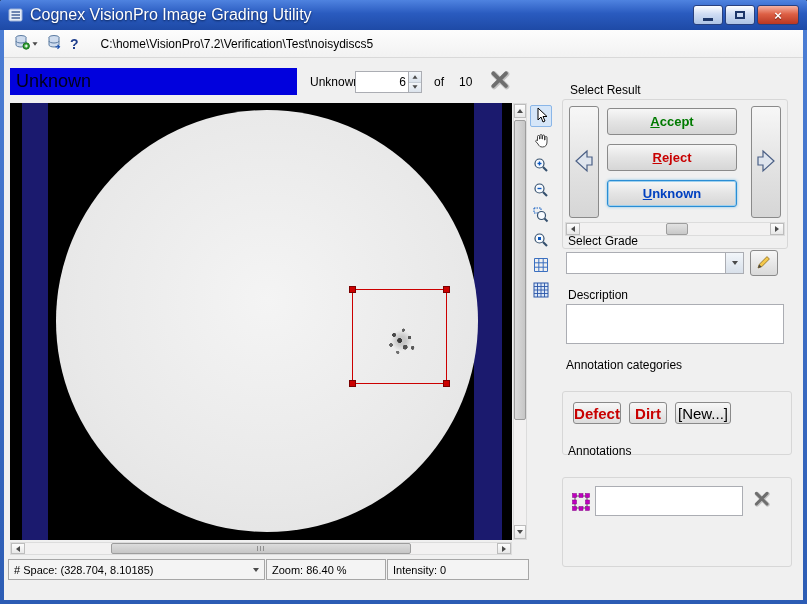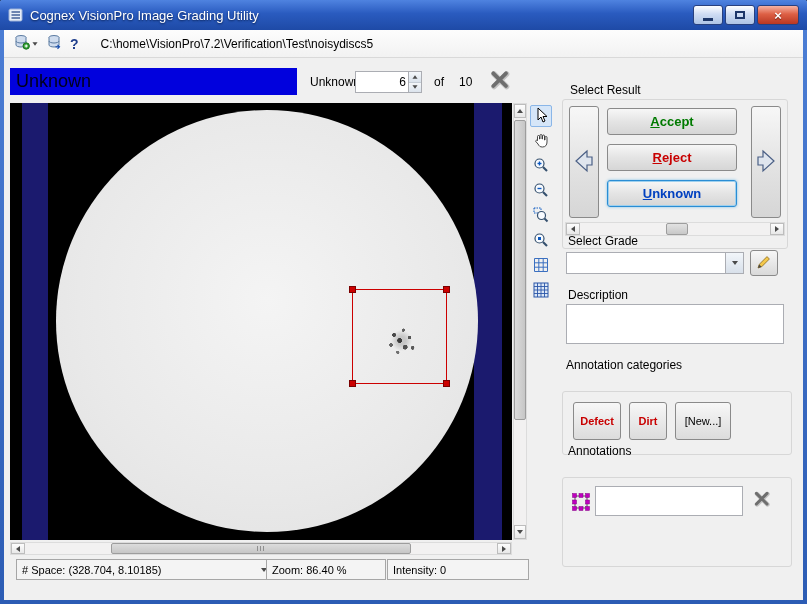--- a/index.html
+++ b/index.html
@@ -2,21 +2,21 @@
 <html><head>
 <meta charset="utf-8">
 <style>
   html,body{margin:0;padding:0;}
   body{font-family:"Liberation Sans",sans-serif;background:#c9ced6;font-size:12px;color:#000;}
   .window{position:relative;width:807px;height:604px;background:linear-gradient(#4d7fd6,#2c5cb4);border-radius:3px 3px 0 0;box-shadow:0 0 0 1px #122f66;overflow:hidden;}
 
   
   .titlebar{position:absolute;left:0;top:0;width:100%;height:30px;background:linear-gradient(180deg,#4f83e0 0%,#2a5bbf 45%,#1e4aa6 100%);display:flex;align-items:center;padding:0 8px;box-sizing:border-box;color:#fff;}
   .app-icon{display:inline-flex;margin-right:6px;}
-  .title-text{font-size:13px;text-shadow:0 1px 2px #0a2050;}
+  .title-text{font-size:16px;text-shadow:0 1px 2px #0a2050;}
   .caption-buttons{margin-left:auto;display:flex;}
   .cap-btn{width:28px;height:18px;margin-left:2px;border:1px solid #28407e;border-radius:3px;background:linear-gradient(#fdfeff,#cfdcf3 45%,#aec4e5);display:flex;align-items:center;justify-content:center;cursor:pointer;}
   .cap-btn.close{width:40px;background:linear-gradient(#f7b3a3,#dd6045 45%,#b93722);}
   .glyph-min{width:10px;height:3px;background:#1d3668;margin-top:8px;}
   .glyph-max{width:10px;height:8px;border:2px solid #1d3668;box-sizing:border-box;}
   .glyph-x{color:#fff;font-weight:bold;font-size:13px;line-height:1;text-shadow:0 1px 1px #6a1508;}
 
   
   .inner{position:absolute;left:4px;top:30px;width:799px;height:570px;background:#f0f0f0;}
   .toolbar{position:absolute;left:0;top:0;width:799px;height:28px;background:linear-gradient(#fdfdfd,#f2f2f2);border-bottom:1px solid #d9d9d9;display:flex;align-items:center;padding:0 8px;box-sizing:border-box;gap:4px;}
@@ -76,21 +76,21 @@
   .hthumb{left:100px;width:300px;background:linear-gradient(#dcdcdc,#c6c6c6);border:1px solid #9d9d9d;box-sizing:border-box;border-radius:2px;cursor:pointer;display:flex;align-items:center;justify-content:center;}
   .grip{width:9px;height:5px;background:repeating-linear-gradient(90deg,#8f8f8f 0 1px,rgba(0,0,0,0) 1px 3px);}
 
   
   .toolstrip{left:526px;top:47px;width:24px;display:flex;flex-direction:column;gap:3px;}
   .tool-btn{width:22px;height:22px;border:1px solid transparent;background:transparent;display:flex;align-items:center;justify-content:center;cursor:pointer;padding:0;}
   .tool-btn.selected{background:#d6e6f8;border:1px solid #8ab6e8;border-radius:2px;}
 
   
   .status-cell{top:501px;height:21px;background:#f4f4f4;border:1px solid #a6a6a6;box-sizing:border-box;display:flex;align-items:center;padding:0 5px;font-size:11px;}
-  .cell-space{left:12px;width:257px;justify-content:space-between;cursor:pointer;}
+  .cell-space{left:4px;width:257px;justify-content:space-between;cursor:pointer;}
   .cell-zoom{left:262px;width:120px;}
   .cell-int{left:383px;width:142px;}
 
   
   .grp-lbl{font-size:12px;color:#000;}
   .group{border:1px solid #d7d7d7;border-radius:3px;background:#f0f0f0;margin-top:19px;}
   .group > *{position:absolute;}
   .sr-lbl{left:566px;top:25px;text-align:center;}
   .sr-group{left:558px;top:22px;width:224px;height:148px;}
   .nav-btn{width:30px;height:112px;top:6px;border:1px solid #8a8a8a;border-radius:3px;background:linear-gradient(#f7f7f7,#e4e4e4 50%,#d6d6d6);display:flex;align-items:center;justify-content:center;cursor:pointer;padding:0;}
@@ -110,21 +110,21 @@
   .sg-lbl{left:564px;top:176px;}
   .combo{left:562px;top:194px;width:178px;height:22px;background:#fff;border:1px solid #abadb3;box-sizing:border-box;cursor:pointer;}
   .combo-arrow{position:absolute;right:0;top:0;width:17px;height:20px;background:linear-gradient(#f2f6fa,#d8e0ea);border-left:1px solid #abadb3;display:flex;align-items:center;justify-content:center;cursor:pointer;}
   .pencil-btn{left:746px;top:192px;width:28px;height:26px;border:1px solid #8a8a8a;border-radius:3px;background:linear-gradient(#f7f7f7,#d9d9d9);display:flex;align-items:center;justify-content:center;cursor:pointer;padding:0;}
 
   .desc-lbl{left:564px;top:230px;}
   .desc-input{left:562px;top:246px;width:218px;height:40px;border:1px solid #abadb3;background:#fff;resize:none;box-sizing:border-box;font-family:"Liberation Sans",sans-serif;font-size:12px;}
 
   .ac-lbl{left:562px;top:300px;}
   .ac-group{left:558px;top:314px;width:228px;height:62px;}
-  .cat-btn{top:10px;height:38px;border:1px solid #8a8a8a;border-radius:3px;background:linear-gradient(#f7f7f7,#dcdcdc);font-family:"Liberation Sans",sans-serif;font-size:11px;display:flex;align-items:center;justify-content:center;cursor:pointer;}
+  .cat-btn{top:10px;height:22px;border:1px solid #8a8a8a;border-radius:3px;background:linear-gradient(#f7f7f7,#dcdcdc);font-family:"Liberation Sans",sans-serif;font-size:15px;display:flex;align-items:center;justify-content:center;cursor:pointer;}
   .btn-defect{left:10px;width:48px;color:#c80000;font-weight:bold;}
   .btn-dirt{left:66px;width:38px;color:#c80000;font-weight:bold;}
   .btn-newcat{left:112px;width:56px;color:#000;}
 
   .an-lbl{left:564px;top:386px;}
   .an-group{left:558px;top:400px;width:228px;height:88px;}
   .roi-icon{left:8px;top:14px;width:20px;height:20px;display:inline-flex;}
   .ann-input{left:32px;top:8px;width:148px;height:30px;border:1px solid #abadb3;background:#fff;box-sizing:border-box;font-family:"Liberation Sans",sans-serif;font-size:12px;}
   .ann-x{left:186px;top:10px;width:26px;height:24px;position:absolute;}
 

